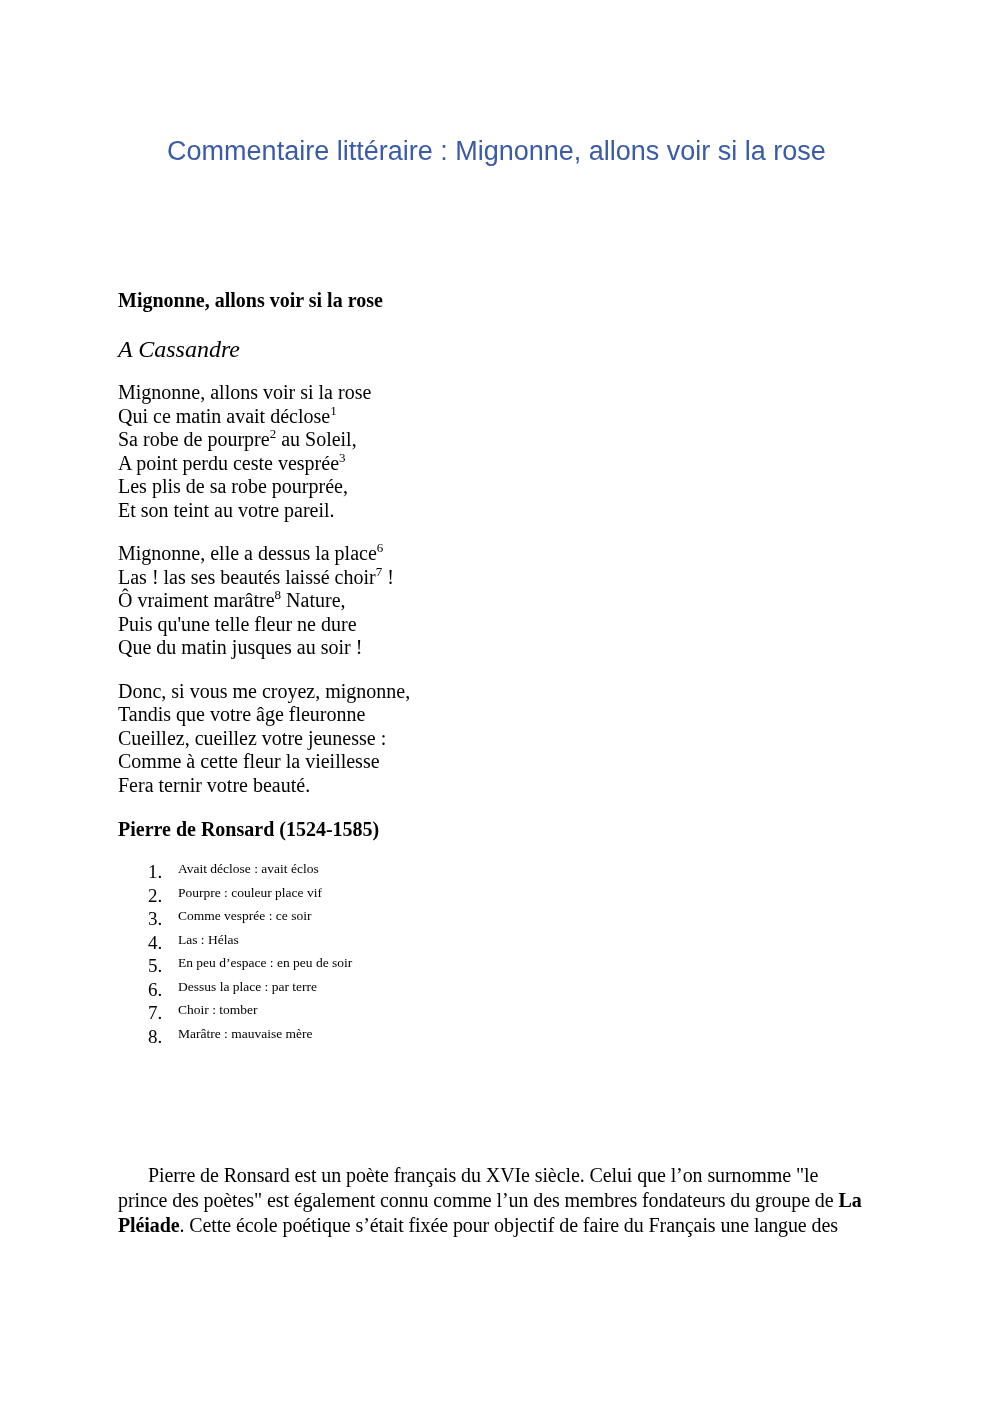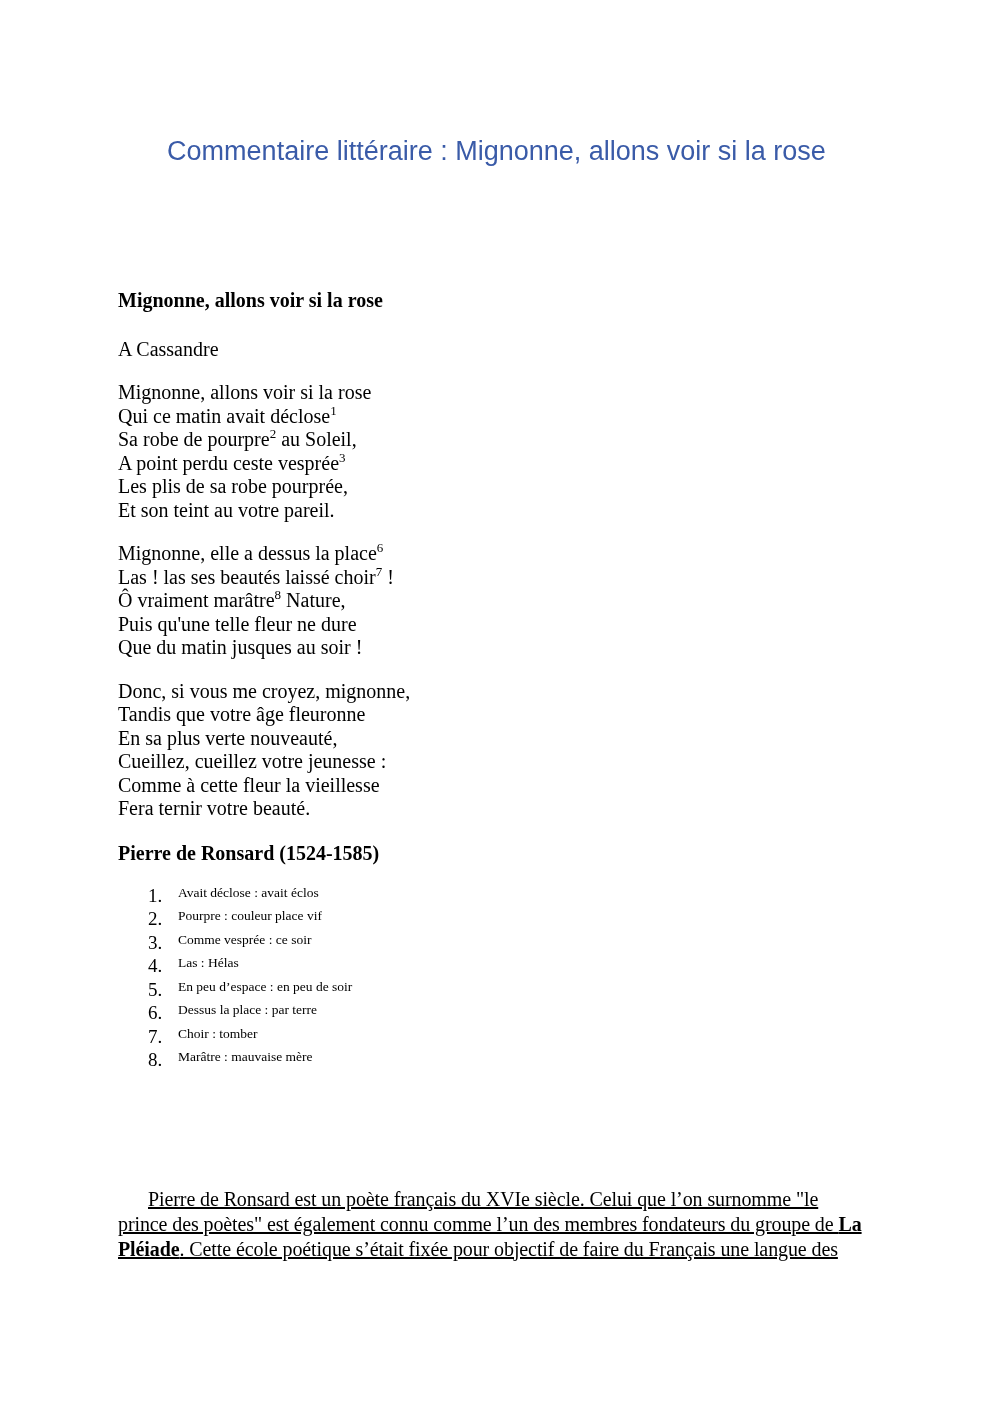--- a/index.html
+++ b/index.html
@@ -27,21 +27,22 @@
     text-align: center;
   }
   .poem-title {
     margin: 120px 0 0 0;
     font-size: 20px;
     font-weight: bold;
     line-height: 24px;
   }
   .dedication {
     margin: 25px 0 0 0;
-    font-size: 20px;
+    font-size: 24px;
+    font-style: italic;
     line-height: 24px;
   }
   .stanza {
     margin: 20px 0 0 0;
   }
   .verse-line {
     font-size: 20px;
     line-height: 23.5px;
     white-space: pre;
   }
@@ -73,21 +74,20 @@
   .fn-text {
     font-size: 13.5px;
     line-height: 19px;
   }
   .commentary {
     margin: 116px 4px 0 0;
     font-size: 20px;
     line-height: 25px;
     text-indent: 30px;
     letter-spacing: -0.1px;
-    text-decoration: underline;
   }
   .commentary b { font-weight: bold; }
 </style>
 </head>
 <body>
 
 <div class="page">
   <h1 class="doc-title" style="color: rgb(58, 91, 168);">Commentaire littéraire : Mignonne, allons voir si la rose</h1>
 
   <div class="content">
@@ -106,21 +106,20 @@
           <div class="stanza">
             <div class="verse-line">Mignonne, elle a dessus la place<sup>6</sup></div>
             <div class="verse-line">Las ! las ses beautés laissé choir<sup>7</sup> !</div>
             <div class="verse-line">Ô vraiment marâtre<sup>8</sup> Nature,</div>
             <div class="verse-line">Puis qu'une telle fleur ne dure</div>
             <div class="verse-line">Que du matin jusques au soir !</div>
           </div>
           <div class="stanza">
             <div class="verse-line">Donc, si vous me croyez, mignonne,</div>
             <div class="verse-line">Tandis que votre âge fleuronne</div>
-            <div class="verse-line">En sa plus verte nouveauté,</div>
             <div class="verse-line">Cueillez, cueillez votre jeunesse :</div>
             <div class="verse-line">Comme à cette fleur la vieillesse</div>
             <div class="verse-line">Fera ternir votre beauté.</div>
           </div>
         </div>
       <p class="poem-author">Pierre de Ronsard (1524-1585)</p>
     </section>
 
     <div id="footnotes" class="footnotes">
         <div class="footnote-row">

